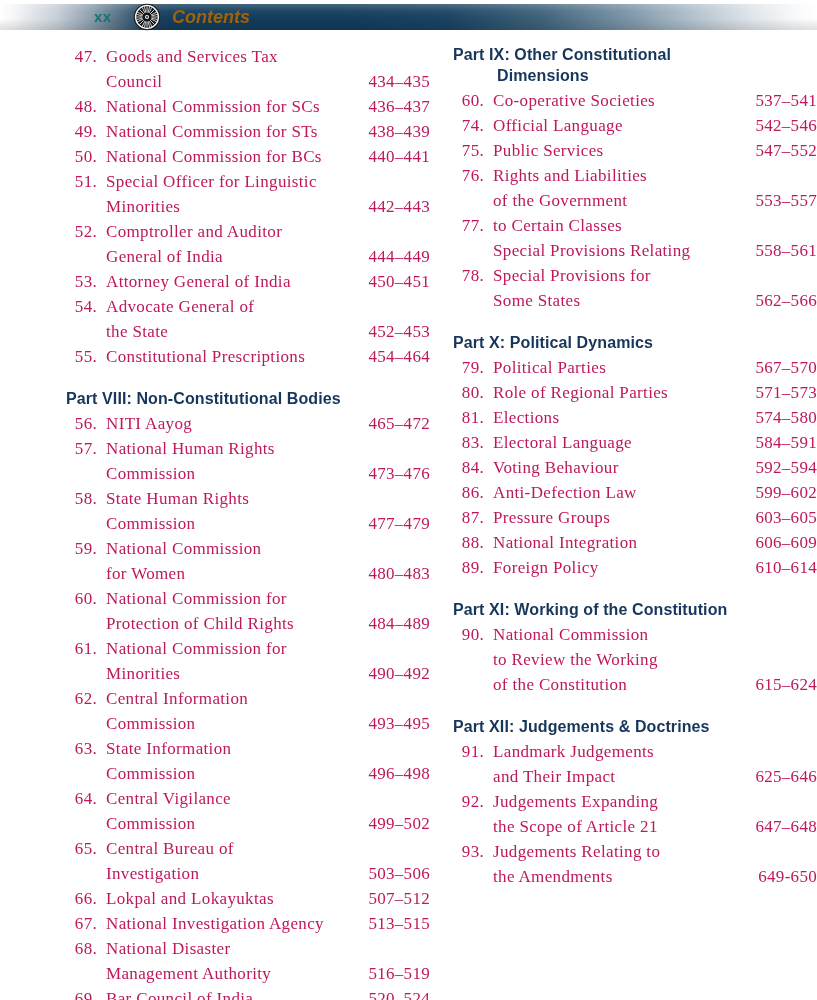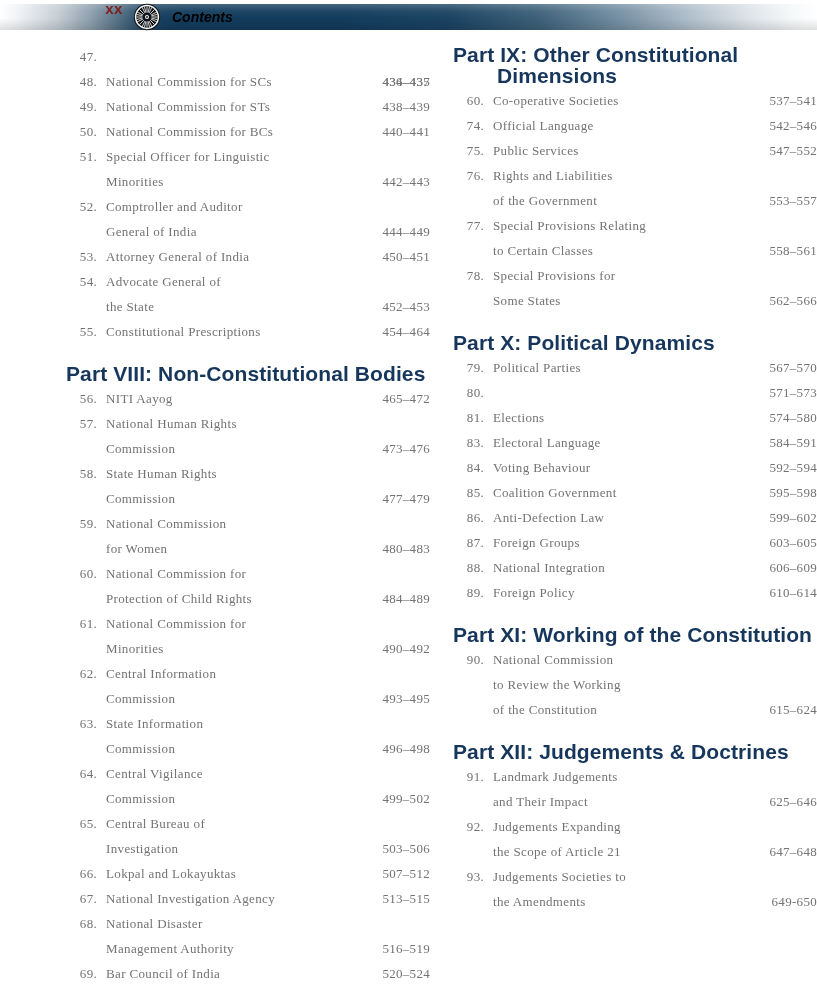--- a/index.html
+++ b/index.html
@@ -47,43 +47,42 @@
     top: 4px; left: 0;
     width: 817px; height: 26px;
     background: linear-gradient(to bottom,
         rgba(255,255,255,0.22) 0%,
         rgba(255,255,255,0.05) 28%,
         rgba(0,0,0,0.00) 55%,
         rgba(0,0,0,0.12) 100%);
   }
   .header-page-num {
     position: absolute;
-    left: 94px; top: 1px;
+    left: 94px; top: 9px;
     width: 40px;
-    color: #7f1d1d;
+    color: #0f766e;
     font-family: "Liberation Sans", "DejaVu Sans", sans-serif;
     font-weight: bold;
     font-size: 15px;
     letter-spacing: 0.5px;
     line-height: 16px;
-    text-align: center;
   }
   .header-chakra {
     position: absolute;
     left: 133px; top: 3px;
     width: 28px; height: 28px;
   }
   .header-title {
     position: absolute;
     left: 172px; top: 9px;
-    color: #000000;
+    color: #a16207;
     font-family: "Liberation Sans", "DejaVu Sans", sans-serif;
     font-style: italic;
     font-weight: bold;
-    font-size: 14px;
+    font-size: 18px;
     line-height: 16px;
   }
 
   
   .columns {
     position: absolute;
     top: 44px; left: 0;
     width: 817px; height: 956px;
   }
   .col {
@@ -91,39 +90,39 @@
     top: 0;
     width: 364px;
   }
   .col-left  { left: 66px; }
   .col-right { left: 453px; }
 
   
   .part-heading {
     font-family: "Liberation Sans", "DejaVu Sans", sans-serif;
     font-weight: bold;
-    font-size: 21px;
+    font-size: 16px;
     color: #16365c;
     line-height: 21px;
     letter-spacing: 0.1px;
     margin: 0;
     padding: 0;
   }
   .part-heading .ln2 {
     display: block;
     padding-left: 44px;
   }
   .part-gap-before { margin-top: 19px; }
   .part-gap-after  { margin-bottom: 2px; }
 
   
   .entry {
     position: relative;
-    font-size: 13px;
-    color: #737373;
+    font-size: 17px;
+    color: #be185d;
     line-height: 25px;
     min-height: 25px;
   }
   .entry-num {
     position: absolute;
     left: 0; top: 0;
     width: 31px;
     text-align: right;
     letter-spacing: 0.3px;
   }
@@ -178,20 +177,24 @@
       <circle cx="14" cy="14" r="0.9" fill="#111418"></circle>
     </svg>
   </div>
   <div class="header-title">Contents</div>
 </div>
 
 <div class="columns">
   <div class="col col-left" id="col-left">
       <div class="entry">
         <span class="entry-num">47.</span>
+        <span class="entry-title">
+          <span class="ln">Goods and Services Tax</span>
+          <span class="ln">Council</span>
+        </span>
         <span class="entry-pages pages-row-1">434–435</span>
       </div>
       <div class="entry">
         <span class="entry-num">48.</span>
         <span class="entry-title">
           <span class="ln">National Commission for SCs</span>
         </span>
         <span class="entry-pages pages-row-0">436–437</span>
       </div>
       <div class="entry">
@@ -383,22 +386,22 @@
         <span class="entry-num">76.</span>
         <span class="entry-title">
           <span class="ln">Rights and Liabilities</span>
           <span class="ln">of the Government</span>
         </span>
         <span class="entry-pages pages-row-1">553–557</span>
       </div>
       <div class="entry">
         <span class="entry-num">77.</span>
         <span class="entry-title">
+          <span class="ln">to Certain Classes</span>
           <span class="ln">Special Provisions Relating</span>
-          <span class="ln">to Certain Classes</span>
         </span>
         <span class="entry-pages pages-row-1">558–561</span>
       </div>
       <div class="entry">
         <span class="entry-num">78.</span>
         <span class="entry-title">
           <span class="ln">Special Provisions for</span>
           <span class="ln">Some States</span>
         </span>
         <span class="entry-pages pages-row-1">562–566</span>
@@ -406,20 +409,23 @@
       <div class="part-heading part-gap-after part-gap-before"><span>Part X: Political Dynamics</span></div>
       <div class="entry">
         <span class="entry-num">79.</span>
         <span class="entry-title">
           <span class="ln">Political Parties</span>
         </span>
         <span class="entry-pages pages-row-0">567–570</span>
       </div>
       <div class="entry">
         <span class="entry-num">80.</span>
+        <span class="entry-title">
+          <span class="ln">Role of Regional Parties</span>
+        </span>
         <span class="entry-pages pages-row-0">571–573</span>
       </div>
       <div class="entry">
         <span class="entry-num">81.</span>
         <span class="entry-title">
           <span class="ln">Elections</span>
         </span>
         <span class="entry-pages pages-row-0">574–580</span>
       </div>
       <div class="entry">
@@ -430,37 +436,30 @@
         <span class="entry-pages pages-row-0">584–591</span>
       </div>
       <div class="entry">
         <span class="entry-num">84.</span>
         <span class="entry-title">
           <span class="ln">Voting Behaviour</span>
         </span>
         <span class="entry-pages pages-row-0">592–594</span>
       </div>
       <div class="entry">
-        <span class="entry-num">85.</span>
-        <span class="entry-title">
-          <span class="ln">Coalition Government</span>
-        </span>
-        <span class="entry-pages pages-row-0">595–598</span>
-      </div>
-      <div class="entry">
         <span class="entry-num">86.</span>
         <span class="entry-title">
           <span class="ln">Anti-Defection Law</span>
         </span>
         <span class="entry-pages pages-row-0">599–602</span>
       </div>
       <div class="entry">
         <span class="entry-num">87.</span>
         <span class="entry-title">
-          <span class="ln">Foreign Groups</span>
+          <span class="ln">Pressure Groups</span>
         </span>
         <span class="entry-pages pages-row-0">603–605</span>
       </div>
       <div class="entry">
         <span class="entry-num">88.</span>
         <span class="entry-title">
           <span class="ln">National Integration</span>
         </span>
         <span class="entry-pages pages-row-0">606–609</span>
       </div>
@@ -494,19 +493,19 @@
         <span class="entry-num">92.</span>
         <span class="entry-title">
           <span class="ln">Judgements Expanding</span>
           <span class="ln">the Scope of Article 21</span>
         </span>
         <span class="entry-pages pages-row-1">647–648</span>
       </div>
       <div class="entry">
         <span class="entry-num">93.</span>
         <span class="entry-title">
-          <span class="ln">Judgements Societies to</span>
+          <span class="ln">Judgements Relating to</span>
           <span class="ln">the Amendments</span>
         </span>
         <span class="entry-pages pages-row-1">649-650</span>
       </div>
     </div>
 </div>
 
 </body></html>

